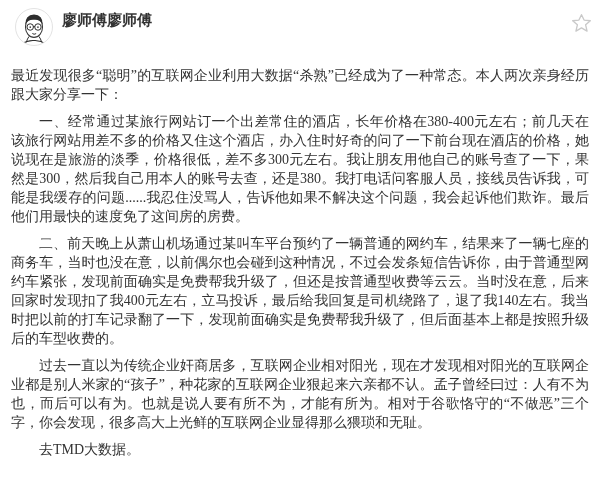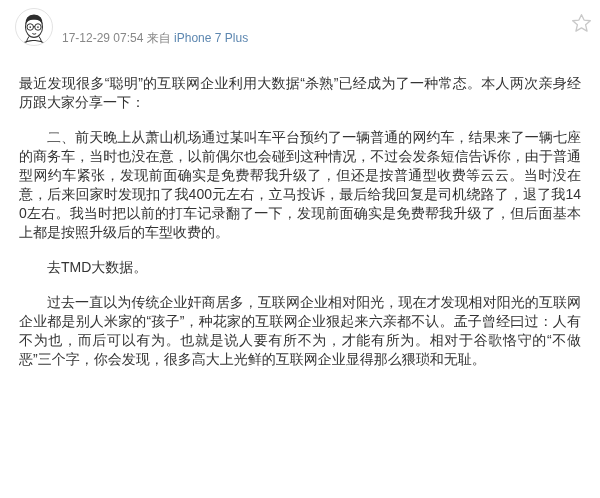--- a/index.html
+++ b/index.html
@@ -64,21 +64,21 @@
   
   .post-body {
     position: absolute;
     top: 58px; left: 3px; right: 3px;
     font-size: 14px;
     line-height: 19px;
     color: #333333;
     text-align: justify;
     word-break: break-all;
   }
-  .post-body p { margin: 16px; }
+  .post-body p { margin: 8px; font-family: Liberation Serif, serif; }
   .post-body p.indent { text-indent: 2em; }
 </style>
 </head>
 <body>
 
 <div class="card">
 
   <div class="header">
 
     <div class="avatar">
@@ -91,35 +91,32 @@
         <line x1="19.2" y1="19.6" x2="21" y2="19.6" stroke="#2e2e2e" stroke-width="1.1"></line>
         <circle cx="15.8" cy="20.2" r="0.9" fill="#2e2e2e"></circle>
         <circle cx="24.4" cy="20.2" r="0.9" fill="#2e2e2e"></circle>
         <path d="M18.5 27.5 Q20 28.8 22 27.6" fill="none" stroke="#2e2e2e" stroke-width="1.1" stroke-linecap="round"></path>
         <path d="M14.5 30.5 Q12.5 33 11.5 37" fill="none" stroke="#2e2e2e" stroke-width="1.1"></path>
         <path d="M25.5 30.5 Q27.5 33 28.5 37" fill="none" stroke="#2e2e2e" stroke-width="1.1"></path>
         <path d="M6 39 Q13 34.5 20 35 Q27 34.5 34 39" fill="none" stroke="#2e2e2e" stroke-width="1.2"></path>
       </svg>
     </div>
 
+    <div class="author">廖师傅廖师傅</div>
 
-    <div class="meta">
-      <span>17-12-29 07:54</span>
-      <span>来自</span>
-      <span class="source-link">iPhone 7 Plus</span>
-    </div>
 
     <div class="fav-star">
       <svg viewBox="0 0 24 24">
         <path d="M12 2.8 L14.7 8.4 L21.2 9.1 L16.3 13.4 L17.8 19.9 L12 16.5 L6.2 19.9 L7.7 13.4 L2.8 9.1 L9.3 8.4 Z" fill="none" stroke="#c9c9c9" stroke-width="1.4" stroke-linejoin="round"></path>
       </svg>
     </div>
 
   </div>
 
   <div class="post-body">
     <p>最近发现很多“聪明”的互联网企业利用大数据“杀熟”已经成为了一种常态。本人两次亲身经历跟大家分享一下：</p>
+    <p class="indent">一、经常通过某旅行网站订一个出差常住的酒店，长年价格在380-400元左右；前几天在该旅行网站用差不多的价格又住这个酒店，办入住时好奇的问了一下前台现在酒店的价格，她说现在是旅游的淡季，价格很低，差不多300元左右。我让朋友用他自己的账号查了一下，果然是300，然后我自己用本人的账号去查，还是380。我打电话问客服人员，接线员告诉我，可能是我缓存的问题......我忍住没骂人，告诉他如果不解决这个问题，我会起诉他们欺诈。最后他们用最快的速度免了这间房的房费。</p>
     <p class="indent">二、前天晚上从萧山机场通过某叫车平台预约了一辆普通的网约车，结果来了一辆七座的商务车，当时也没在意，以前偶尔也会碰到这种情况，不过会发条短信告诉你，由于普通型网约车紧张，发现前面确实是免费帮我升级了，但还是按普通型收费等云云。当时没在意，后来回家时发现扣了我400元左右，立马投诉，最后给我回复是司机绕路了，退了我140左右。我当时把以前的打车记录翻了一下，发现前面确实是免费帮我升级了，但后面基本上都是按照升级后的车型收费的。</p>
+    <p class="indent">过去一直以为传统企业奸商居多，互联网企业相对阳光，现在才发现相对阳光的互联网企业都是别人米家的“孩子”，种花家的互联网企业狠起来六亲都不认。孟子曾经曰过：人有不为也，而后可以有为。也就是说人要有所不为，才能有所为。相对于谷歌恪守的“不做恶”三个字，你会发现，很多高大上光鲜的互联网企业显得那么猥琐和无耻。</p>
     <p class="indent">去TMD大数据。</p>
-    <p class="indent">过去一直以为传统企业奸商居多，互联网企业相对阳光，现在才发现相对阳光的互联网企业都是别人米家的“孩子”，种花家的互联网企业狠起来六亲都不认。孟子曾经曰过：人有不为也，而后可以有为。也就是说人要有所不为，才能有所为。相对于谷歌恪守的“不做恶”三个字，你会发现，很多高大上光鲜的互联网企业显得那么猥琐和无耻。</p>
   </div>
 
 </div>
 
 </body></html>

